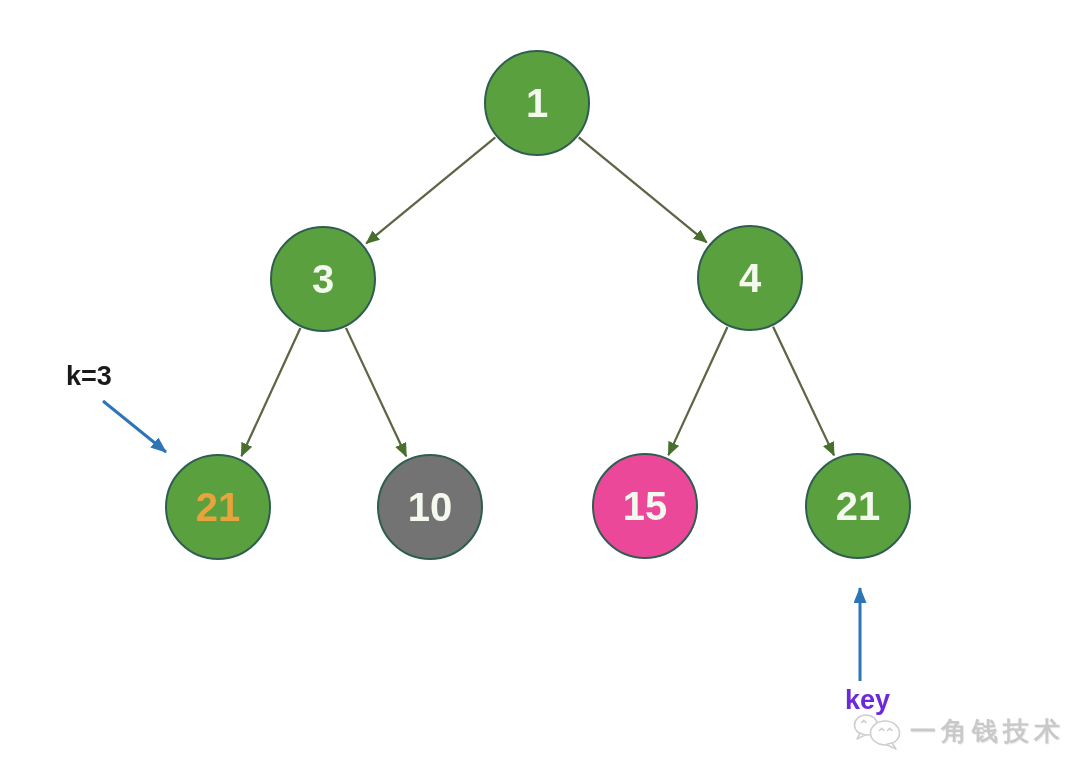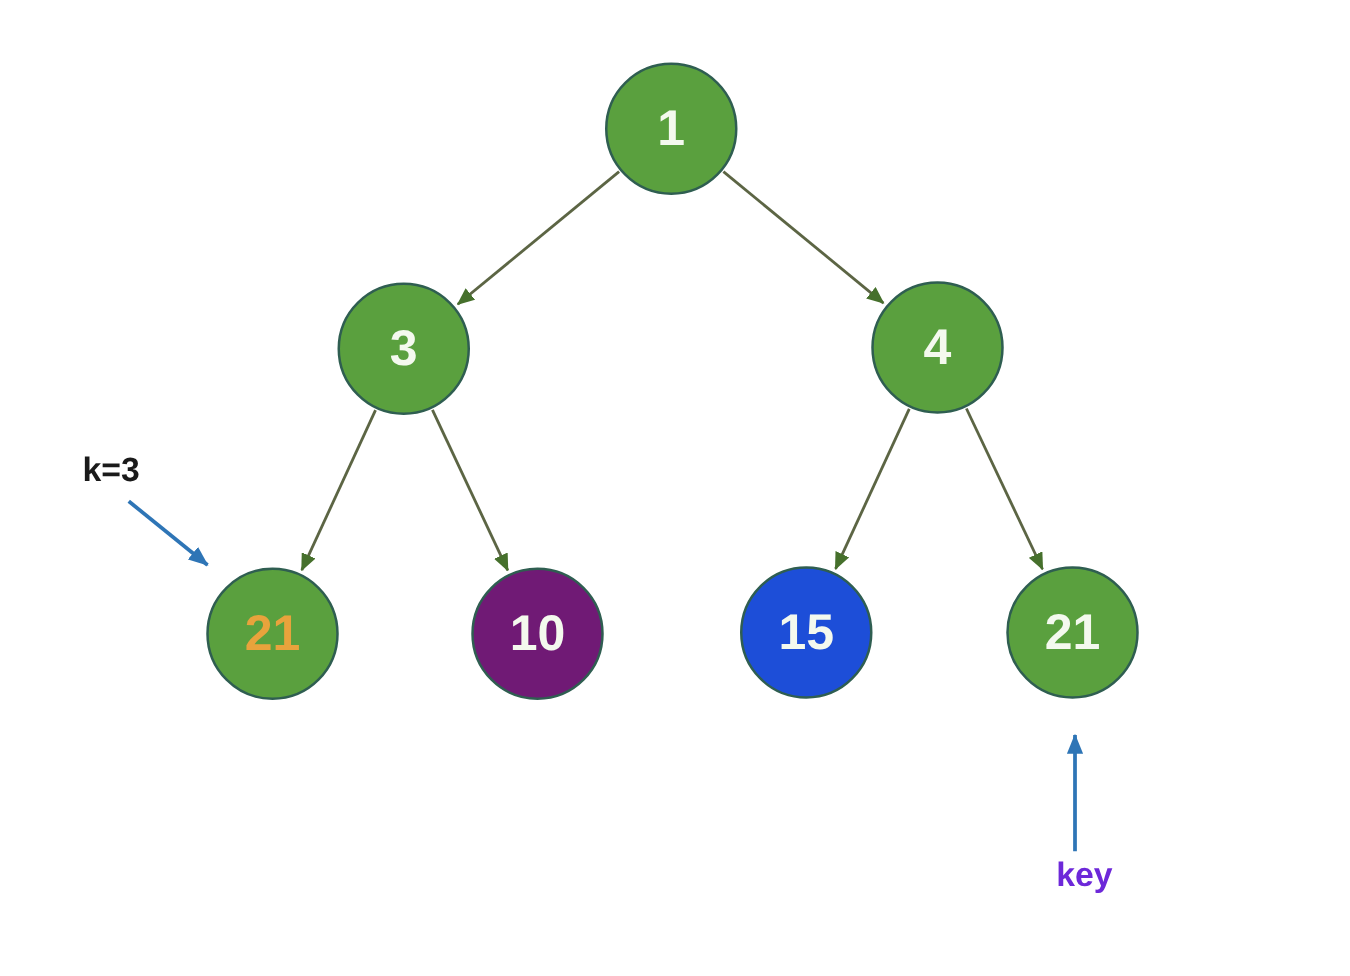--- a/index.html
+++ b/index.html
@@ -81,29 +81,45 @@
       </div>
       <div class="node" style="left: 270px; top: 226px; width: 106px; height: 106px; background: rgb(90, 160, 62); border: 2.5px solid rgb(47, 94, 81); color: rgb(244, 249, 238);">
         <span>3</span>
       </div>
       <div class="node" style="left: 697px; top: 225px; width: 106px; height: 106px; background: rgb(90, 160, 62); border: 2.5px solid rgb(47, 94, 81); color: rgb(244, 249, 238);">
         <span>4</span>
       </div>
       <div class="node" style="left: 165px; top: 454px; width: 106px; height: 106px; background: rgb(90, 160, 62); border: 2.5px solid rgb(47, 94, 81); color: rgb(232, 163, 60);">
         <span>21</span>
       </div>
-      <div class="node" style="left: 377px; top: 454px; width: 106px; height: 106px; background: #701a75; border: 2.5px solid rgb(47, 94, 81); color: rgb(244, 249, 238);">
+      <div class="node" style="left: 377px; top: 454px; width: 106px; height: 106px; background: #737373; border: 2.5px solid rgb(47, 94, 81); color: rgb(244, 249, 238);">
         <span>10</span>
       </div>
-      <div class="node" style="left: 592px; top: 453px; width: 106px; height: 106px; background: #1d4ed8; border: 2.5px solid rgb(47, 94, 81); color: rgb(244, 249, 238);">
+      <div class="node" style="left: 592px; top: 453px; width: 106px; height: 106px; background: #ec4899; border: 2.5px solid rgb(47, 94, 81); color: rgb(244, 249, 238);">
         <span>15</span>
       </div>
       <div class="node" style="left: 805px; top: 453px; width: 106px; height: 106px; background: rgb(90, 160, 62); border: 2.5px solid rgb(47, 94, 81); color: rgb(244, 249, 238);">
         <span>21</span>
       </div>
     </div>
 
   <div class="annotation" id="annotation-k3" style="left: 66px; top: 362px; color: rgb(26, 26, 26);">k=3</div>
 
   <div class="annotation" id="annotation-key" style="left: 845px; top: 686px; color: #6d28d9;">key</div>
 
+  <div class="watermark">
+    <svg class="watermark-logo" width="52" height="42" viewBox="0 0 52 42" xmlns="http://www.w3.org/2000/svg">
+      <g fill="#ffffff" stroke="#cfcfcf" stroke-width="1.6">
+        <ellipse cx="14" cy="15" rx="11.5" ry="10"></ellipse>
+        <path d="M8 23 L5 29 L13 25 Z" stroke-linejoin="round"></path>
+        <ellipse cx="33" cy="23" rx="14.5" ry="12"></ellipse>
+        <path d="M40 33 L44 39 L34 34.5 Z" stroke-linejoin="round"></path>
+      </g>
+      <g fill="none" stroke="#cfcfcf" stroke-width="1.6" stroke-linecap="round">
+        <path d="M9.5 12.5 l2.2 -2.2 2.2 2.2"></path>
+        <path d="M27.5 20.5 l2.2 -2.2 2.2 2.2"></path>
+        <path d="M35.5 20.5 l2.2 -2.2 2.2 2.2"></path>
+      </g>
+    </svg>
+    <span class="watermark-text" style="color: rgb(201, 201, 201);">一角钱技术</span>
+  </div>
 
 </div>
 
 </body></html>

